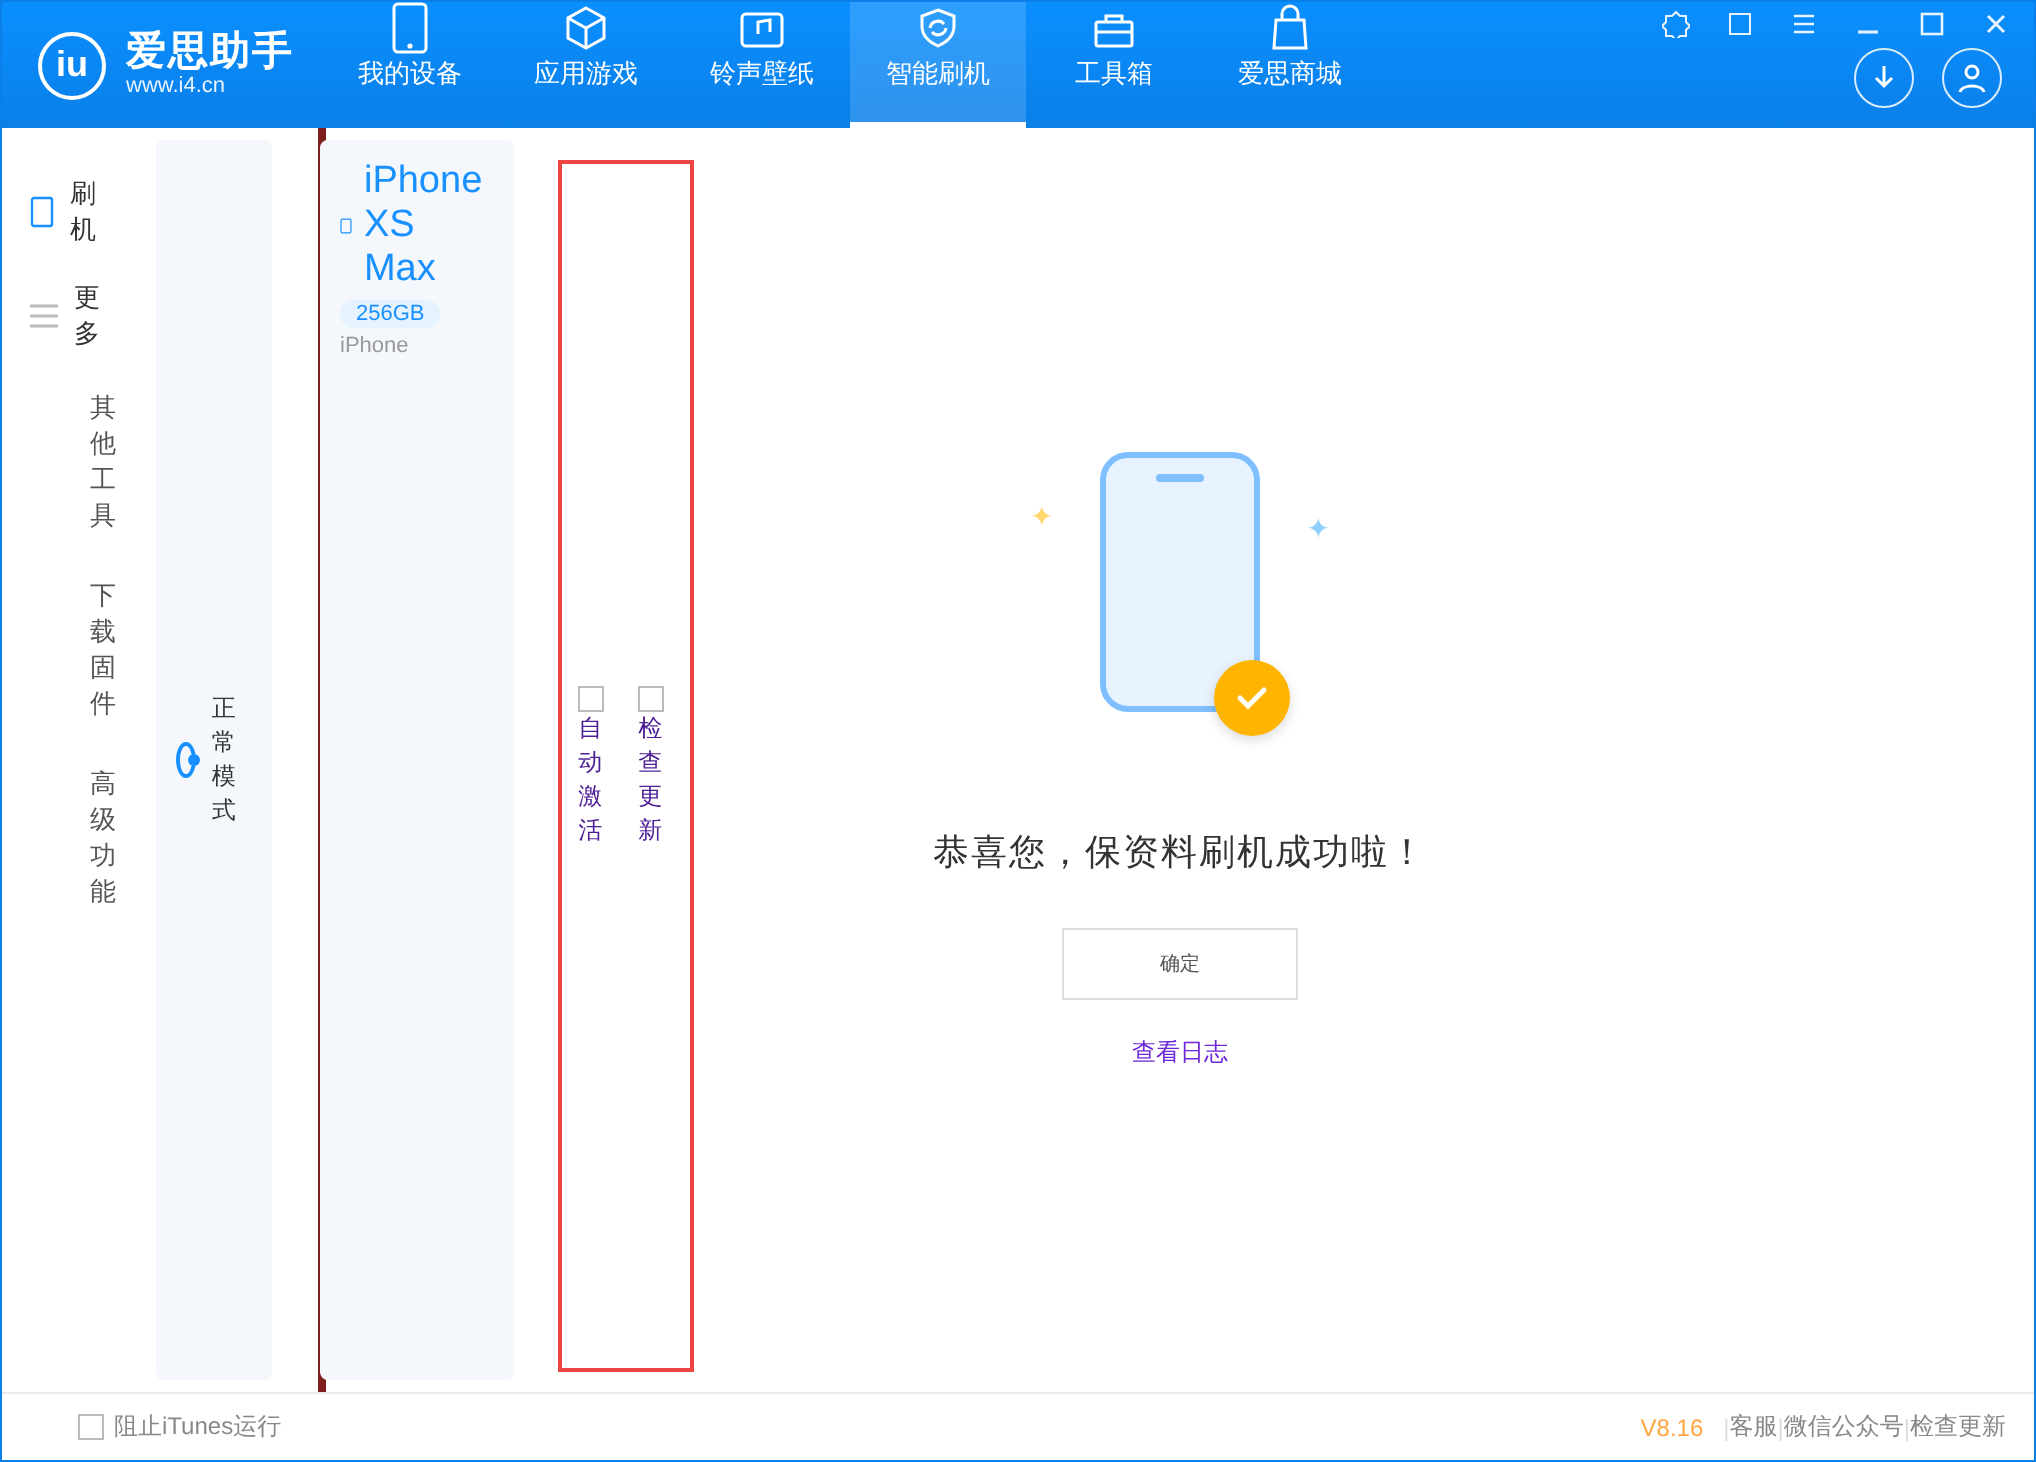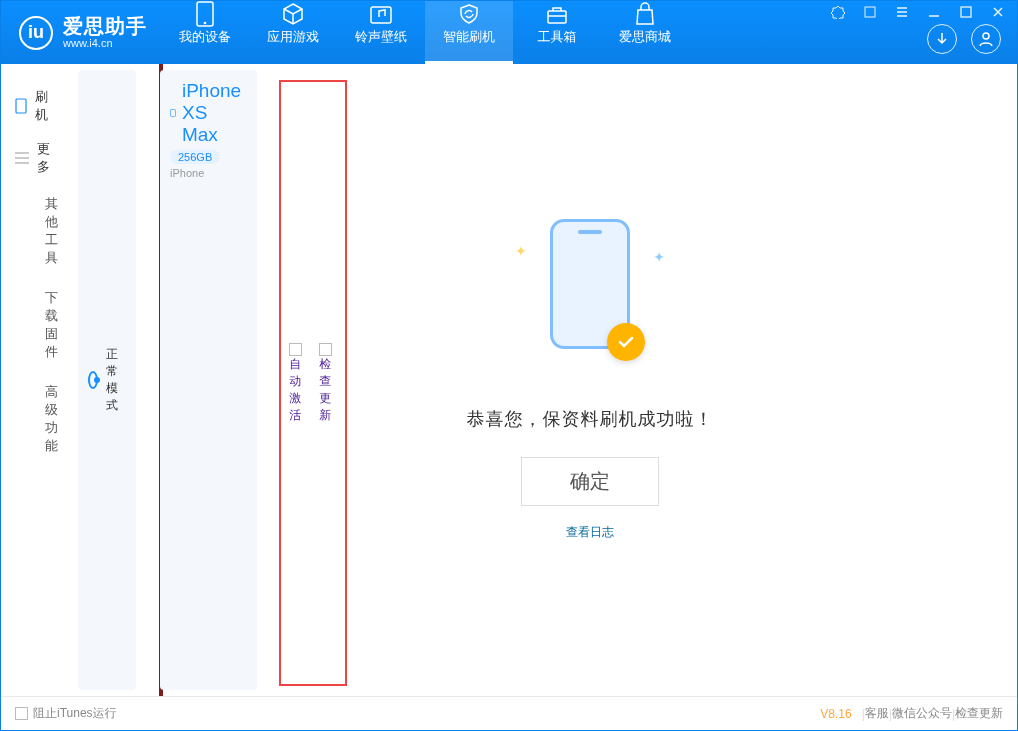--- a/index.html
+++ b/index.html
@@ -43,25 +43,25 @@
 .main { flex: 1; display: flex; flex-direction: column; align-items: center; justify-content: center; }
 .result-ill { position: relative; width: 170px; height: 160px; margin-bottom: 10px; }
 .phone { position:absolute; left:50%; transform:translateX(-50%); top:0; width:80px; height:130px; border:3px solid #7fbfff; border-radius:14px; background:#e8f3ff; }
 .phone::before { content:""; position:absolute; top:8px; left:50%; transform:translateX(-50%); width:24px; height:4px; background:#7fbfff; border-radius:2px; }
 .check-badge { position:absolute; right:30px; bottom:18px; width:38px; height:38px; background:#ffb400; border-radius:50%; display:flex; align-items:center; justify-content:center; box-shadow:0 2px 6px rgba(0,0,0,.15); }
 .check-badge svg { fill:#fff; }
 .spark { position:absolute; font-size:14px; color:#ffd76b; }
 .spark.s1 { left:10px; top:24px; }
 .spark.s2 { right:10px; top:30px; color:#8fd0ff; }
 .result-text { font-size: 18px; color:#333; margin: 18px 0 26px; letter-spacing: 1px; text-align: right; }
-.ok-btn { border:1px solid #ddd; background:#fff; padding:10px 48px; font-size:20px; color:#555; cursor:pointer; }
-.log-link { margin-top:18px; font-size:12px; color:#0369a1; cursor:pointer; text-decoration: underline; text-decoration-color: transparent; }
+.ok-btn { border:1px solid #ddd; background:#fff; padding:10px 48px; font-size:10px; color:#555; cursor:pointer; }
+.log-link { margin-top:18px; font-size:12px; color:#6d28d9; cursor:pointer; text-decoration: underline; text-decoration-color: transparent; }
 
 .statusbar { height: 34px; border-top: 1px solid #eaeaea; display: flex; align-items: center; justify-content: space-between; padding: 0 14px; font-size: 12px; color:#888; }
-.statusbar .left { display:flex; align-items:center; gap:6px; }
+.statusbar .left { display:flex; align-items:center; gap:6px;margin-left:24px; }
 .statusbar .right { display:flex; align-items:center; gap:0; }
 .statusbar .right .sep { color:#ddd; }
 .statusbar .ver { color:#ffa640; margin-right: 10px; }
 .statusbar .lk { cursor:pointer; }
 </style>
 </head>
 <body>
 
 <div class="window">
 

